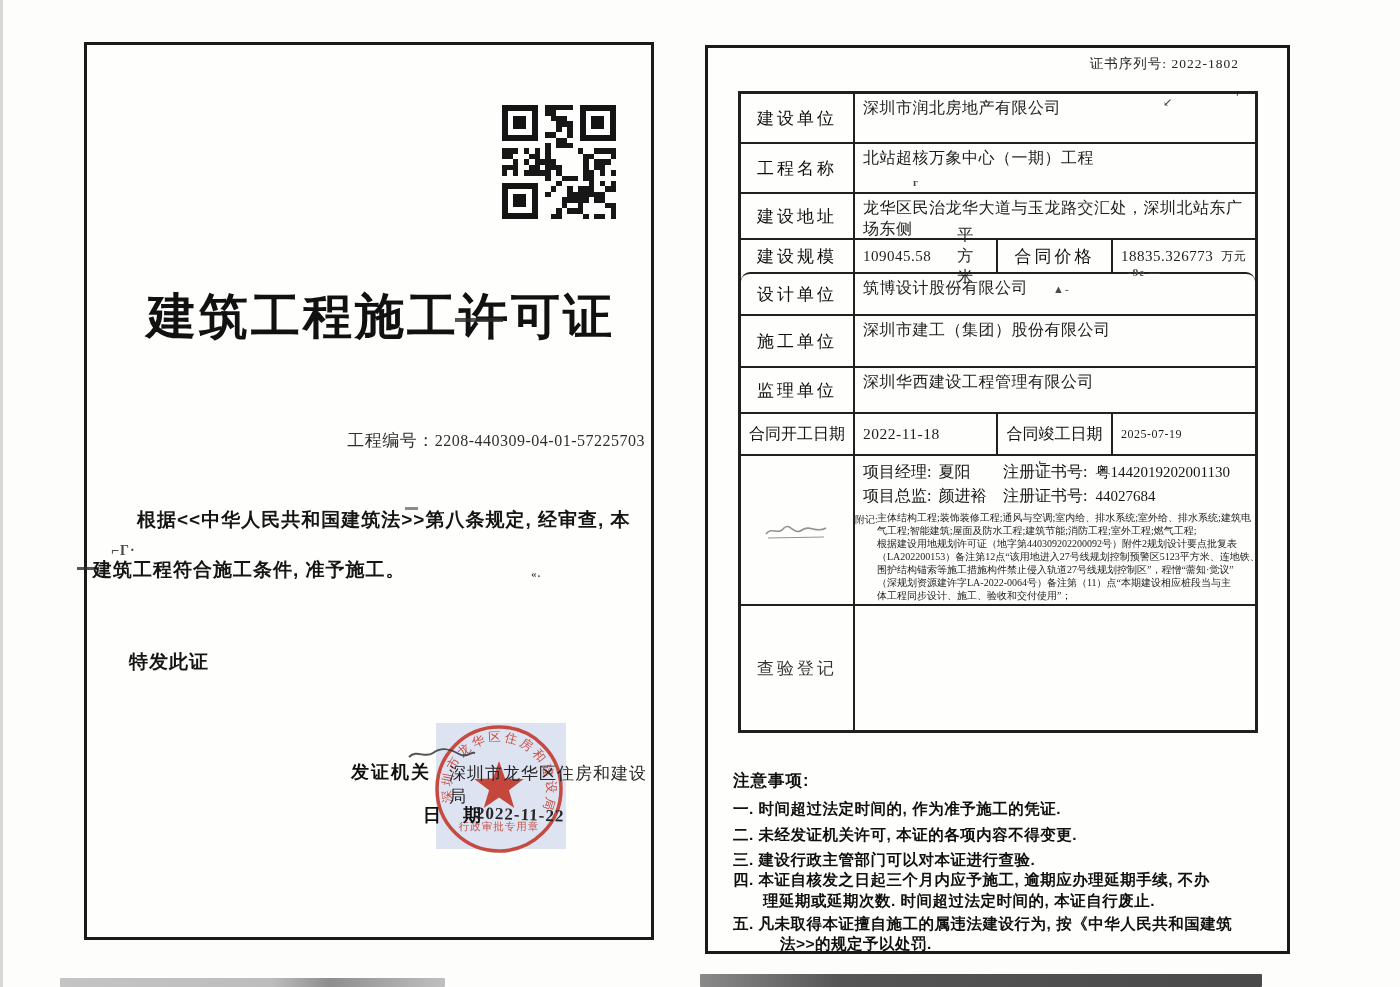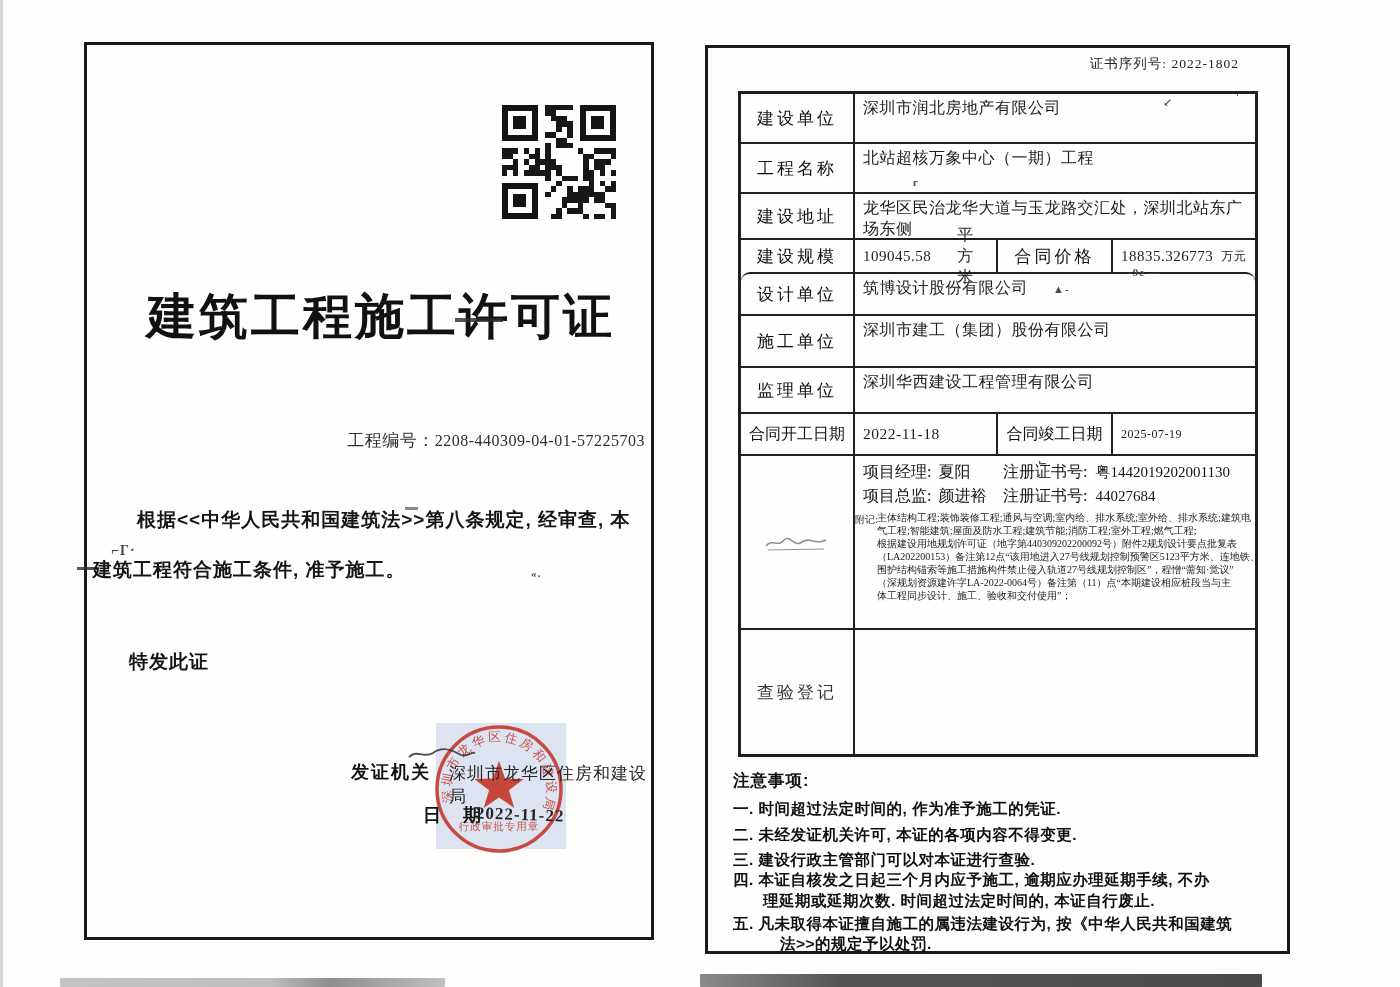--- a/index.html
+++ b/index.html
@@ -604,21 +604,21 @@
     <div class="tr" style="height:46px;">
       <div class="tc lab">监理单位</div>
       <div class="tc val">深圳华西建设工程管理有限公司</div>
     </div>
     <div class="tr" style="height:42px;">
       <div class="tc lab sp0">合同开工日期</div>
       <div class="tc val cellmid w143" style="font-size:15.5px;">2022-11-18</div>
       <div class="tc lab sp0" style="width:115px;flex:0 0 115px;">合同竣工日期</div>
       <div class="tc val cellmid w150" style="font-size:12px;">2025-07-19</div>
     </div>
-    <div class="tr" style="height:174px;">
+    <div class="tr" style="height:150px;">
       <div class="tc lab">
         <svg width="70" height="24" viewBox="0 0 70 24" style="opacity:.55;">
           <path d="M4 16 C 10 8, 16 18, 22 10 C 28 4, 32 18, 40 12 C 48 6, 54 16, 64 10" stroke="#3a3a3a" stroke-width="1.6" fill="none"></path>
           <path d="M6 20 L 62 19" stroke="#3a3a3a" stroke-width="1" fill="none"></path>
         </svg>
       </div>
       <div class="tc" style="flex:1;">
         <div class="staff-line" style="left:8px;top:6px;">
           <span>项目经理:</span>
           <span style="margin-left:3px;">夏阳</span>

